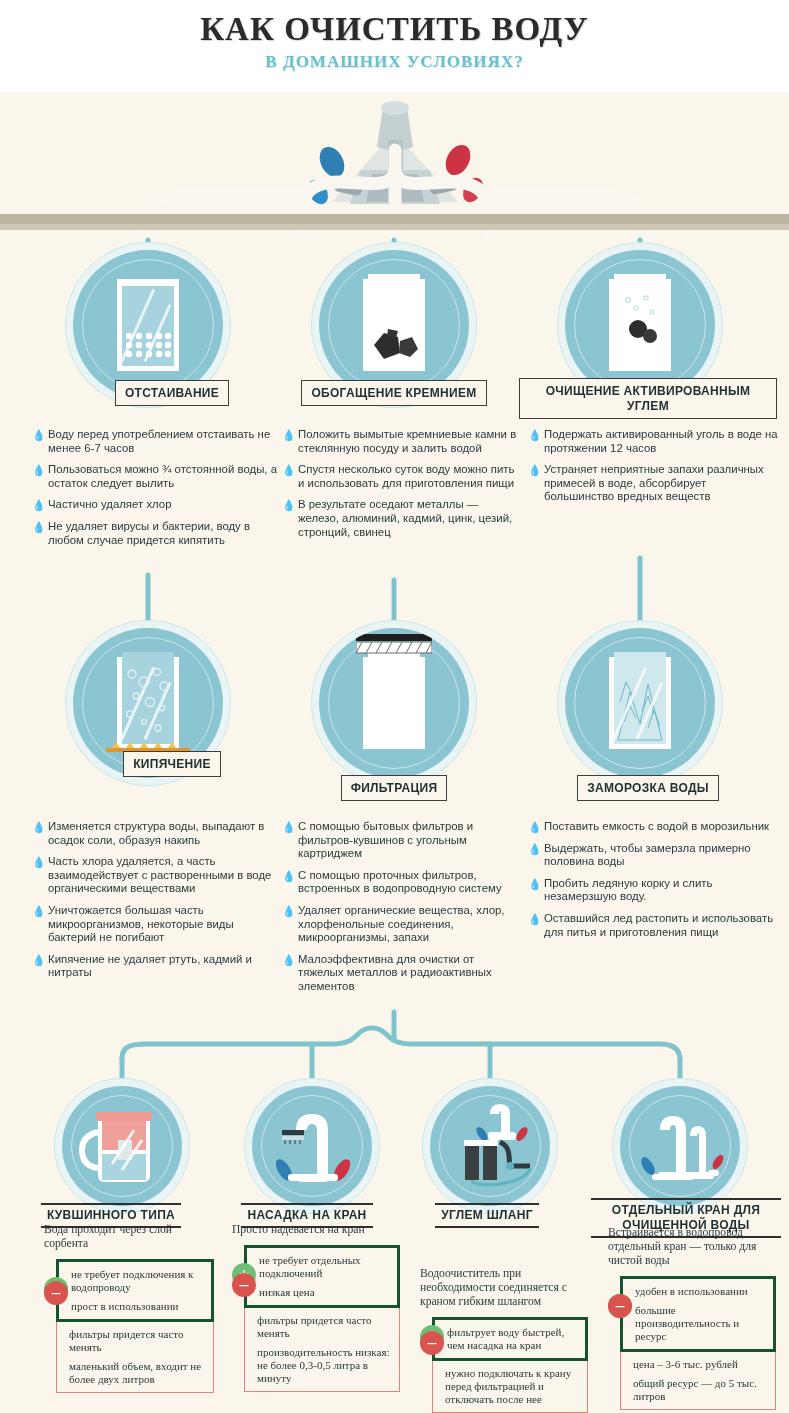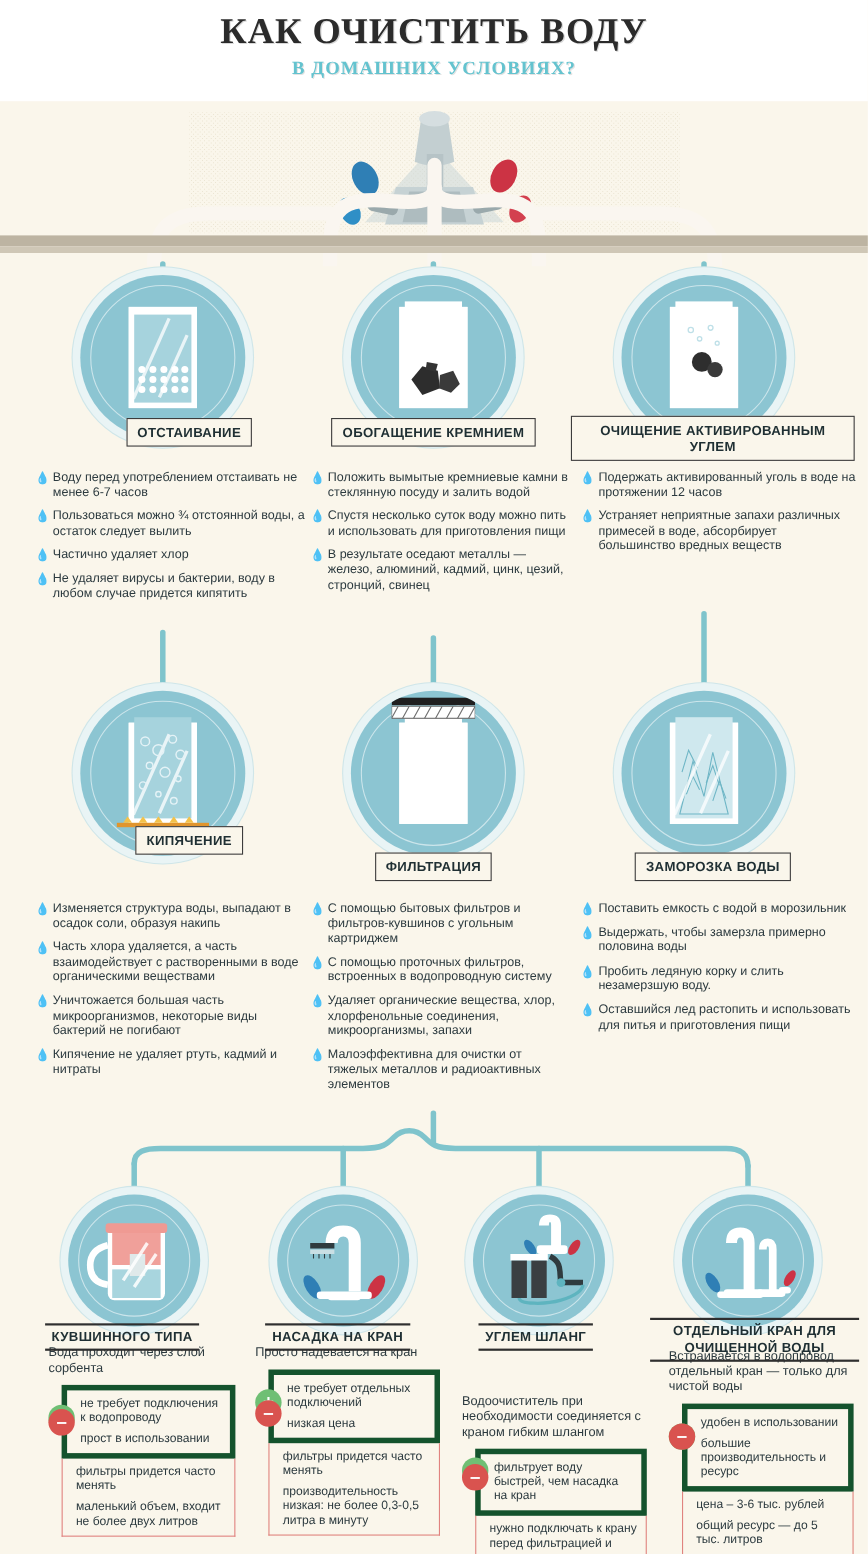--- a/index.html
+++ b/index.html
@@ -87,24 +87,24 @@
   .bullets { position:absolute; }
   .bullets li {
     list-style:none; position:relative; padding-left:16px;
     font-size:11.4px; line-height:13.6px; color:#2c3a3f; margin-bottom:8px;
   }
   .bullets li .drop {
     position:absolute; left:0; top:2px; width:8px; height:10px;
     color:#9ecbd6; font-size:11px; line-height:10px;
   }
   
-  .pc-wrap { position:absolute; }
+  .pc-wrap { position:absolute;font-family:Liberation Serif, serif; }
   .pc-intro { font-size:11.6px; line-height:14px; color:#2c3a3f; margin-bottom:8px; }
   .pc-box { position:relative; margin-left:12px; }
-  .pc-pros { border:5px solid #14532d; padding:6px 8px 6px 12px; }
+  .pc-pros { border:3px solid #14532d; padding:6px 8px 6px 12px; }
   .pc-cons { border:1px solid #e0837f; border-top:none; padding:6px 8px 6px 12px; }
   .pc-item { font-size:11px; line-height:13px; color:#2c3a3f; margin-bottom:6px; }
   .pc-item:last-child { margin-bottom:0; }
   .badge {
     position:absolute; left:-12px; width:24px; height:24px; border-radius:50%;
     color:#fff; font-size:17px; font-weight:bold; text-align:center; line-height:23px;
   }
   .badge.plus { background:#6fbf74; }
   .badge.minus { background:#d9534f; }
 </style>

